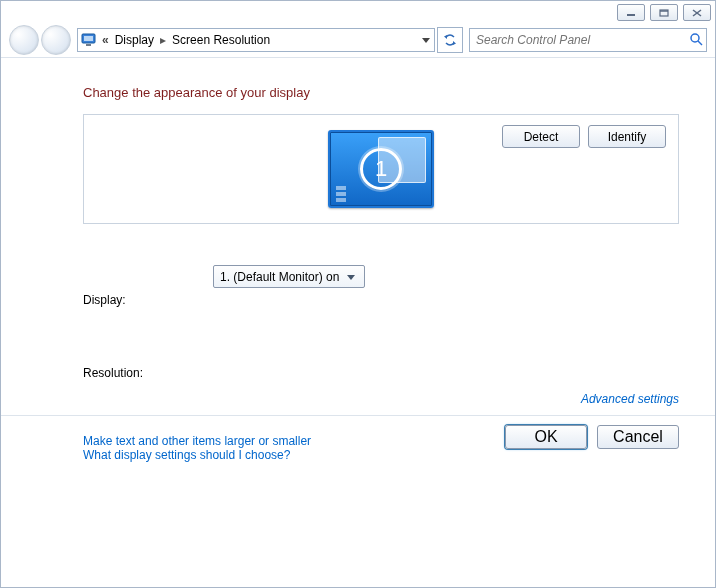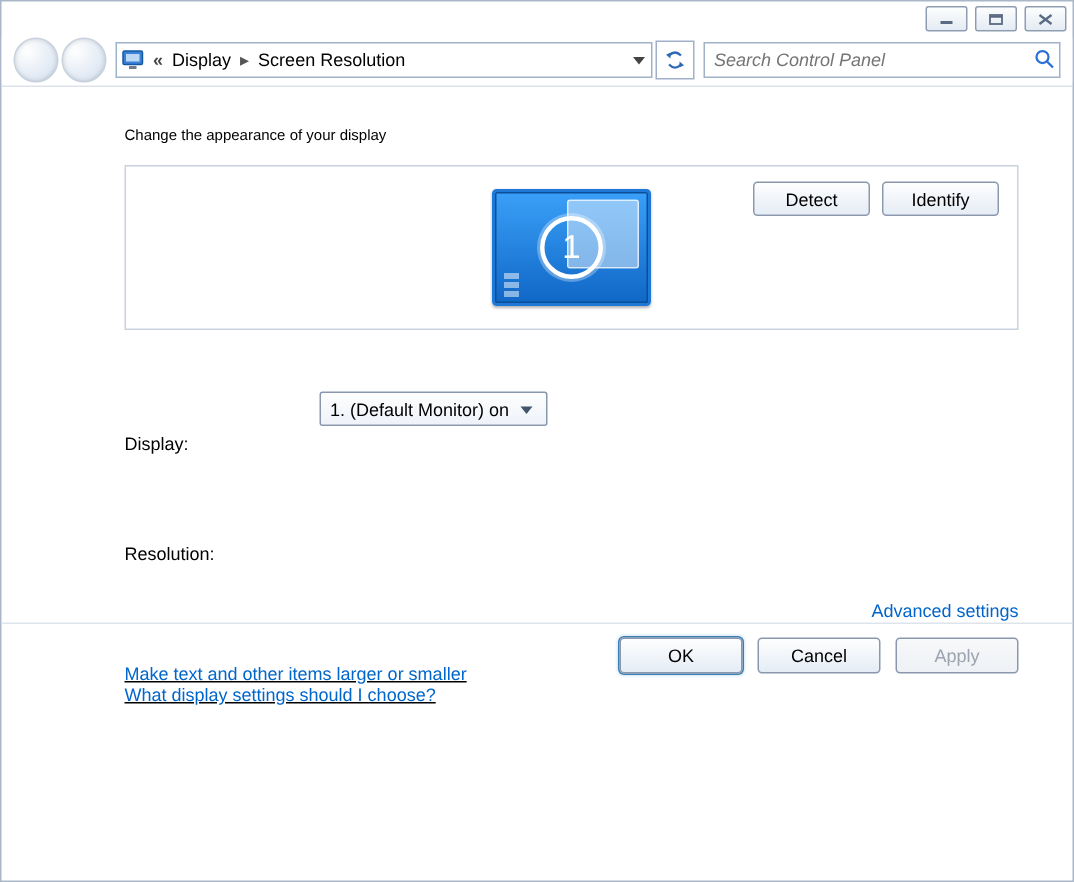--- a/index.html
+++ b/index.html
@@ -19,41 +19,41 @@
   .addrbox .sep{color:#555;padding:0 2px;}
   .addrbox .spacer{flex:1;}
   .addrbox .histdrop{width:16px;text-align:center;color:#444;}
   .refresh{width:24px;height:24px;border:1px solid #9fb2c9;display:flex;align-items:center;justify-content:center;background:#fff;margin-right:6px;}
   .searchbox{flex:1;height:22px;border:1px solid #9fb2c9;background:#fff;display:flex;align-items:center;margin-right:8px;gap:20px;}
   .searchbox input{border:none;outline:none;flex:1;font-size:12px;font-style:italic;color:#7a8aa0;padding:0 6px;background:transparent;}
   .searchbox .mag{width:20px;color:#2a6fd6;text-align:center;}
   .topdivider{position:absolute;left:0;right:0;top:56px;height:1px;background:#dce3ec;}
   
   .content{position:absolute;left:82px;right:36px;top:72px;}
-  .heading{color:#000000;font-size:10px;margin:12px 0 14px 0;font-weight:normal;}
+  .heading{color:#7f1d1d;font-size:13px;margin:12px 0 14px 0;font-weight:normal;}
   .monpanel{border:1px solid #c9d3df;height:108px;position:relative;background:#fff;display:flex;align-items:center;justify-content:center;}
   .monpanel .btns{position:absolute;right:12px;top:10px;display:flex;flex-direction:row;gap:8px;}
   .winbtn{width:76px;height:21px;border:1px solid #8a98ad;border-radius:3px;background:linear-gradient(#fefefe,#e5ecf5);font-size:12px;display:flex;align-items:center;justify-content:center;cursor:pointer;}
   .monitor{width:102px;height:74px;border:2px solid #1f77d6;border-radius:3px;background:linear-gradient(#3aa0f8,#1067c6);position:relative;box-shadow:0 0 0 1px #0b4e9a inset, 0 1px 2px rgba(0,0,0,.3);display:flex;align-items:center;justify-content:center;}
   .monitor .deskicons{position:absolute;left:6px;bottom:4px;width:38px;height:40px;display:flex;flex-direction:column;justify-content:flex-end;gap:2px;}
   .monitor .deskicons span{width:10px;height:4px;background:rgba(255,255,255,.5);display:block;}
   .monitor .winframe{position:absolute;right:6px;top:5px;width:46px;height:44px;background:rgba(255,255,255,.45);border:1px solid rgba(255,255,255,.7);border-radius:2px;}
   .monitor .num{position:relative;z-index:2;width:36px;height:36px;border:3px solid #fff;border-radius:50%;background:rgba(0,0,0,.0);color:#fff;font-size:22px;font-weight:normal;display:flex;align-items:center;justify-content:center;box-shadow:0 0 0 2px rgba(255,255,255,.3);}
   .formrow{display:flex;align-items:center;margin-top:22px;}
   .formrow2{display:flex;align-items:flex-end;margin-top:12px;}
   .lbl{width:130px;margin-top:47px;}
   .selectwrap{display:inline-flex;align-items:center;height:21px;border:1px solid #8a98ad;background:linear-gradient(#fefefe,#eef3f9);border-radius:2px;padding:0 4px 0 6px;cursor:pointer;}
   .selectwrap .val{padding-right:8px;white-space:nowrap;}
   .selectwrap .dd{width:11px;color:#44556b;}
-  .links{margin-top:28px;text-decoration:underline;}
-  .adv{text-align:right;margin-top:24px;}
+  .links{margin-top:28px;}
+  .adv{text-align:right;margin-top:12px;font-style:italic;}
   a.link{color:#0066cc;text-decoration:none;cursor:pointer;}
   .footerdiv{position:absolute;left:0;right:0;top:414px;height:1px;background:#dde4ec;}
   .buttonbar{position:absolute;left:0;right:0;top:418px;display:flex;justify-content:flex-end;gap:10px;padding:6px 36px 0 0;}
-  .winbtn2{width:80px;height:22px;border:1px solid #8a98ad;border-radius:3px;background:linear-gradient(#fefefe,#e5ecf5);font-size:12px;display:flex;align-items:center;justify-content:center;cursor:pointer;}
+  .winbtn2{width:80px;height:22px;border:1px solid #8a98ad;border-radius:3px;background:linear-gradient(#fefefe,#e5ecf5);font-size:16px;display:flex;align-items:center;justify-content:center;cursor:pointer;}
   .winbtn2.default{box-shadow:0 0 0 1px #3c7fb1,0 0 3px #7fb8e6;}
   .winbtn2.disabled{color:#9aa3af;cursor:default;background:linear-gradient(#f7f8fa,#eef1f5);}
   svg{overflow:visible;}
 </style>
 </head>
 <body>
 <div class="outer">
 
   <div class="capbar">
     <div class="capbtn" title="Minimize">
@@ -159,16 +159,15 @@
     <div class="links">
       <div><a class="link">Make text and other items larger or smaller</a></div>
       <div style="margin-top:0;"><a class="link">What display settings should I choose?</a></div>
     </div>
   </div>
 
   <div class="footerdiv"></div>
   <div class="buttonbar">
     <div class="winbtn2 default">OK</div>
     <div class="winbtn2">Cancel</div>
-    <div class="winbtn2 disabled">Apply</div>
   </div>
 
 </div>
 
 </body></html>

